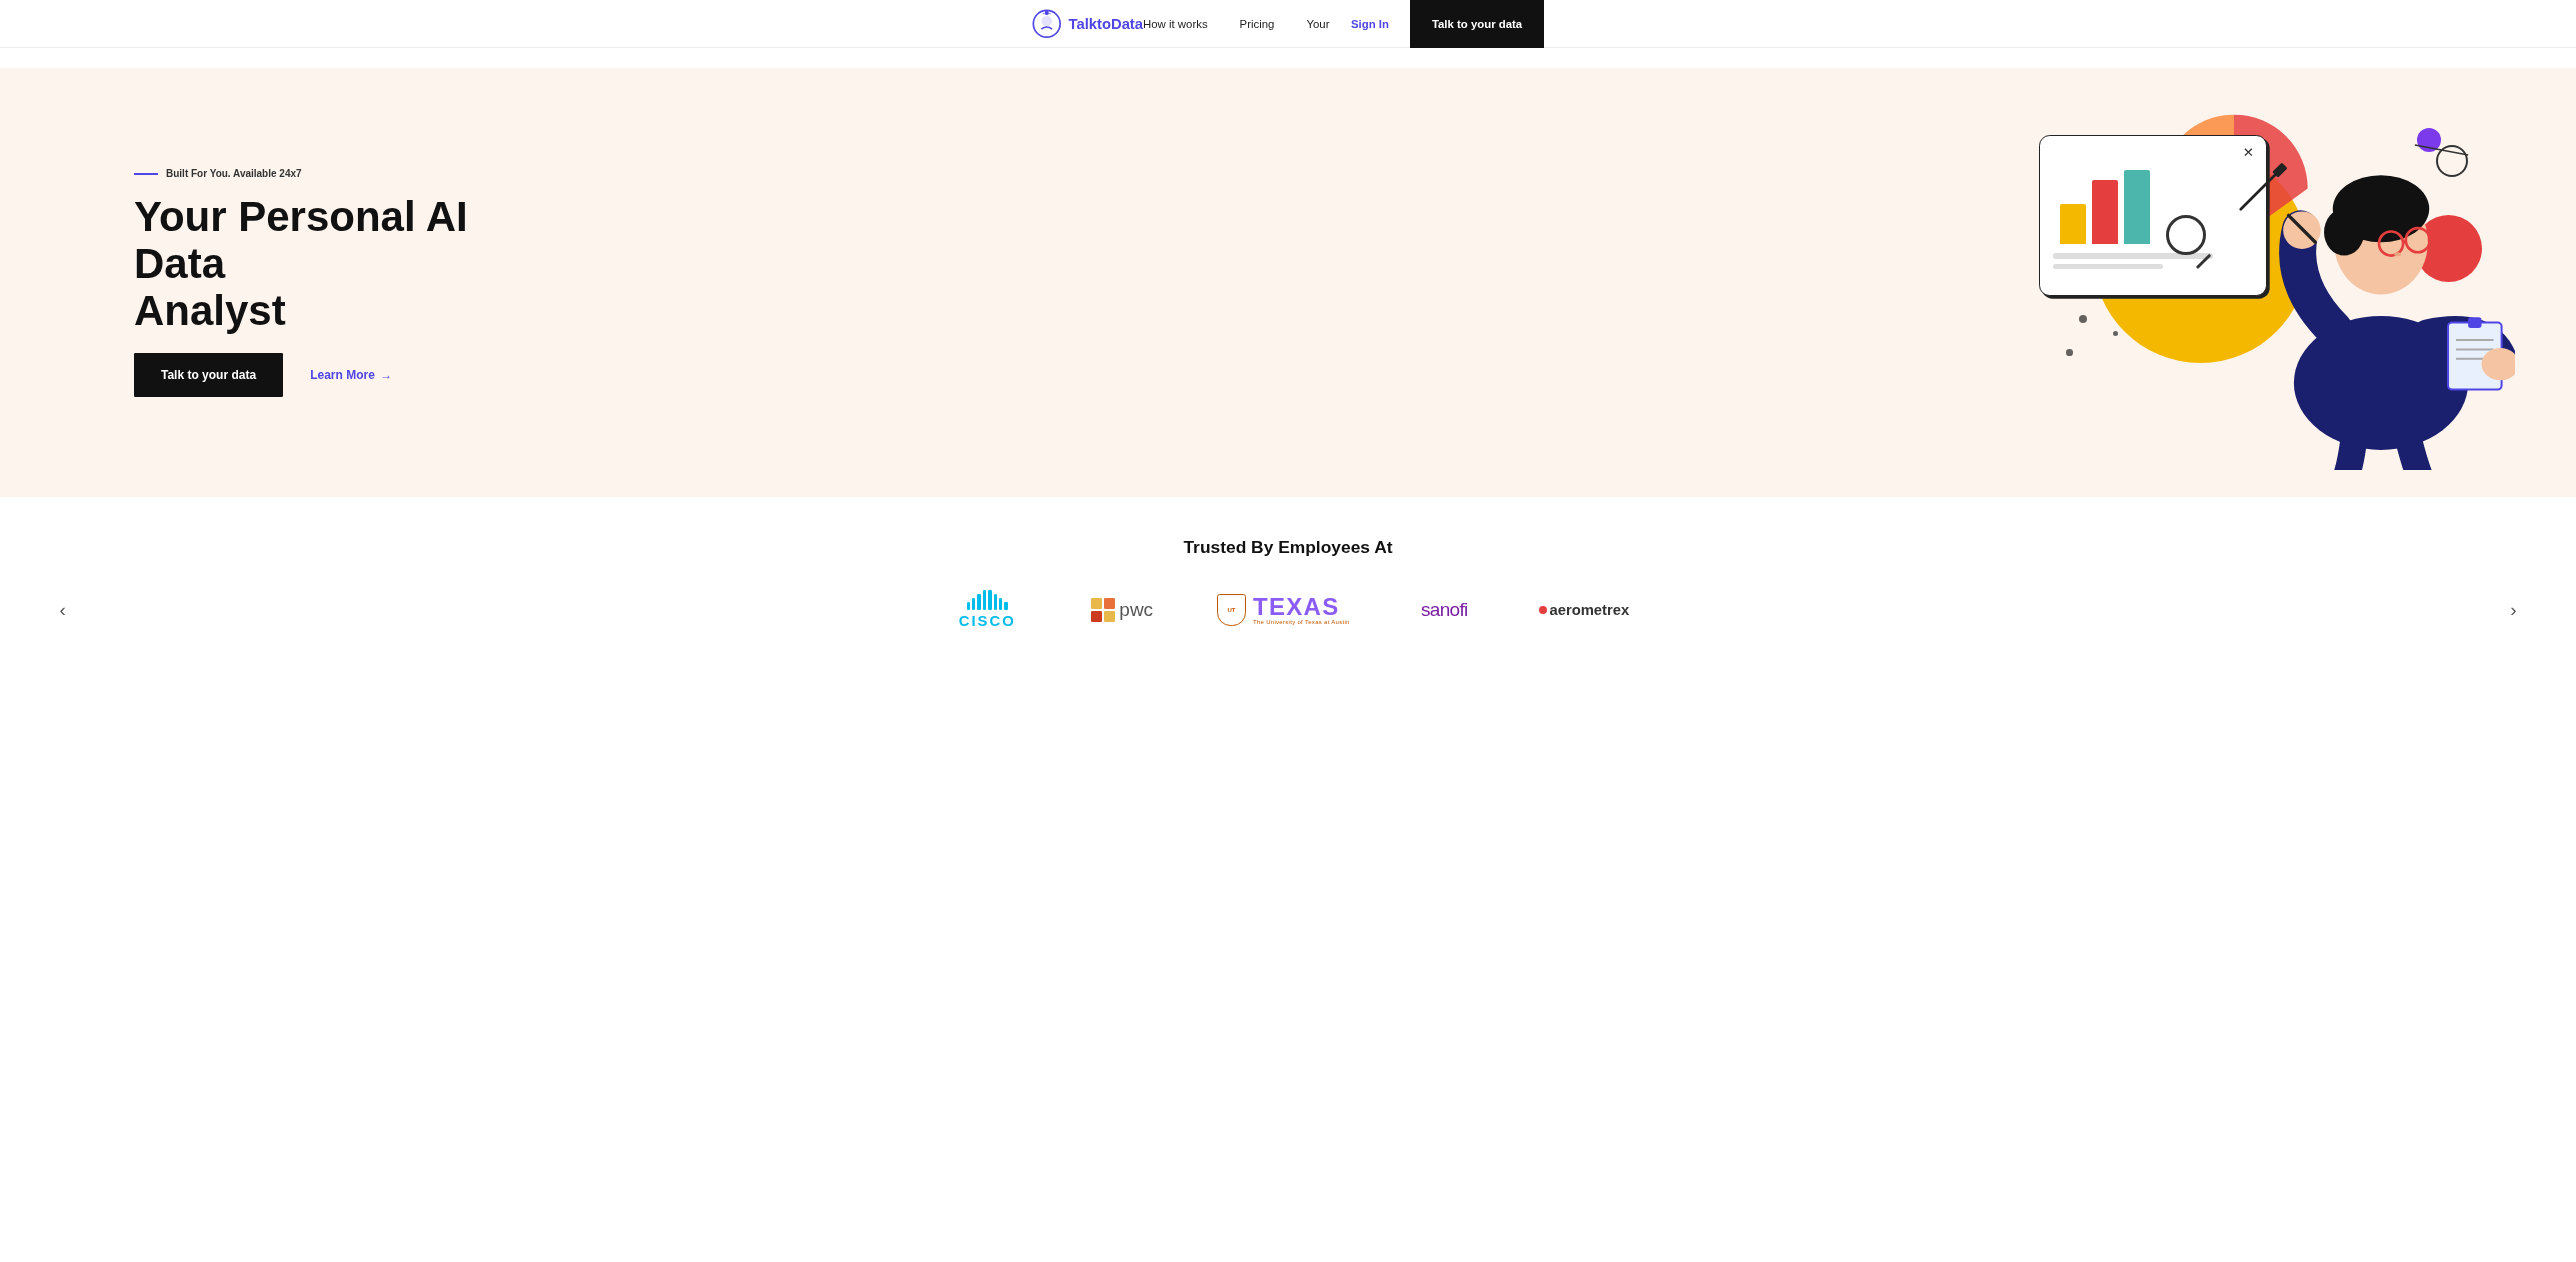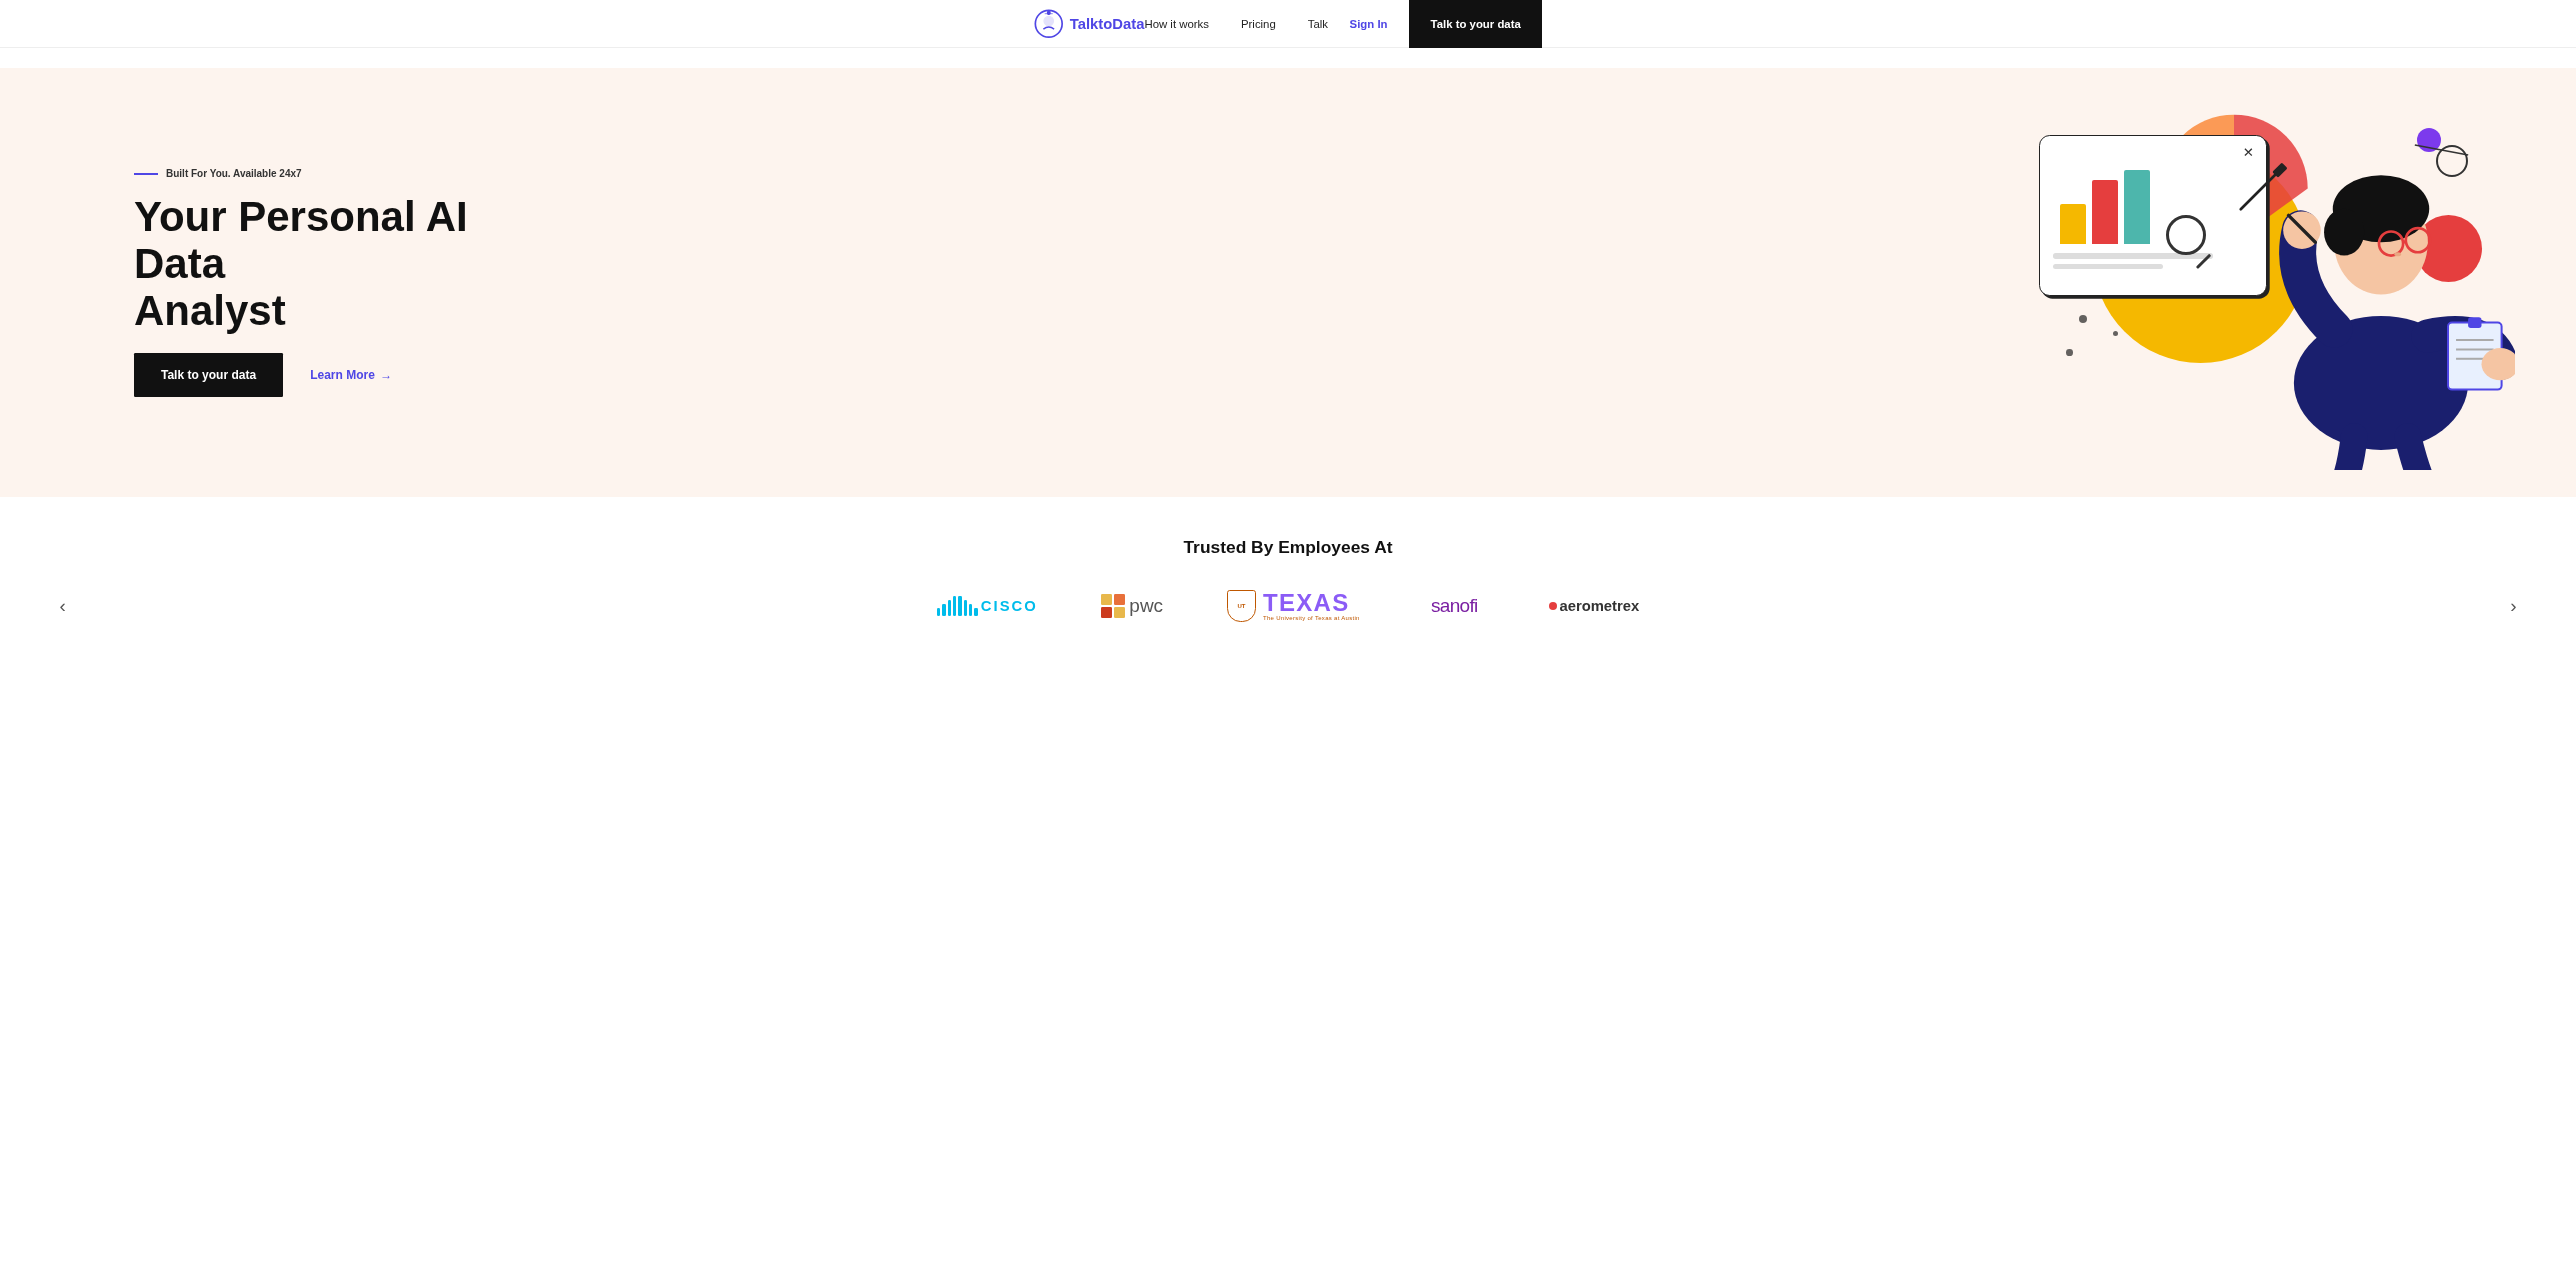--- a/index.html
+++ b/index.html
@@ -294,21 +294,21 @@
     .logo-nav-btn.right { right: 0; }
     .company-logo {
       display: flex;
       align-items: center;
       justify-content: center;
       min-width: 81px;
     }
     
     .cisco-logo {
       display: flex;
-      flex-direction: row;
+      flex-direction: column;
       align-items: center;
       gap: 3px;
     }
     .cisco-bars {
       display: flex;
       align-items: flex-end;
       gap: 2px;
     }
     .cisco-bar {
       background: #00bceb;
@@ -414,21 +414,21 @@
       <line x1="22" y1="3" x2="22" y2="9" stroke="#4f46e5" stroke-width="1.5"></line>
       <line x1="19.5" y1="4.2" x2="24.5" y2="4.2" stroke="#4f46e5" stroke-width="1.5"></line>
       <line x1="16" y1="7" x2="28" y2="7" stroke="#4f46e5" stroke-width="1"></line>
     </svg>
     <span class="logo-text">TalktoData</span>
   </a>
 
   <div class="navbar-links">
     <a href="#">How it works</a>
     <a href="#">Pricing</a>
-    <a href="#">Talk</a>
+    <a href="#">Your</a>
   </div>
 
   <div class="navbar-actions">
     <a href="#" class="signin-link">Sign In</a>
     <button class="talk-btn-nav">Talk to your data</button>
   </div>
 </nav>
 
 <section class="hero">
   <div class="hero-content">

